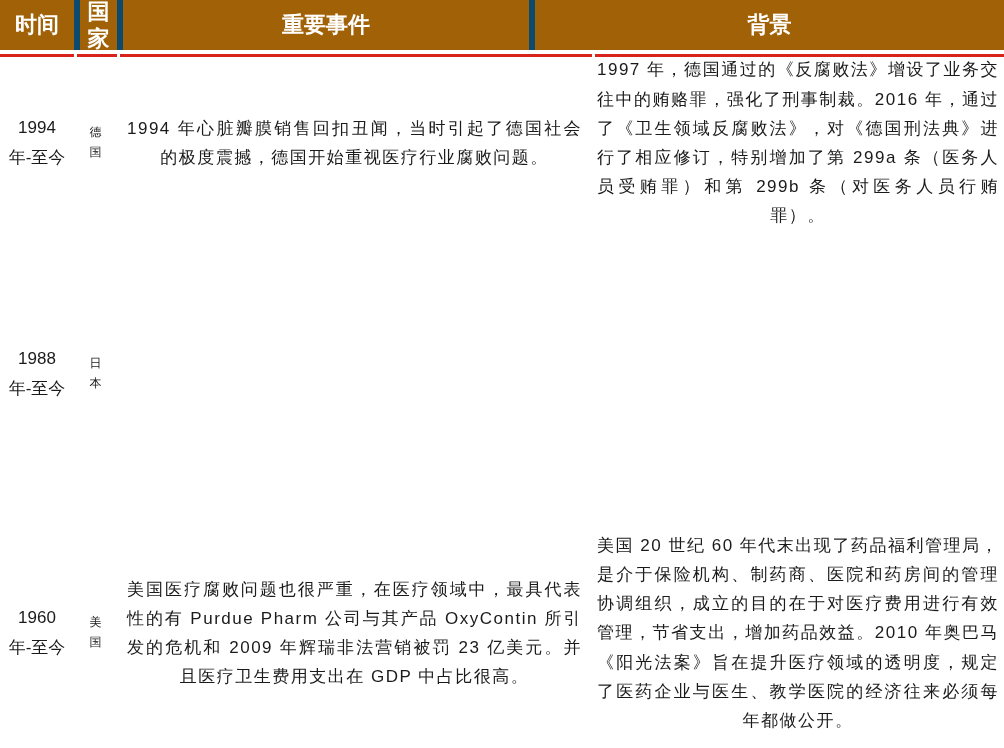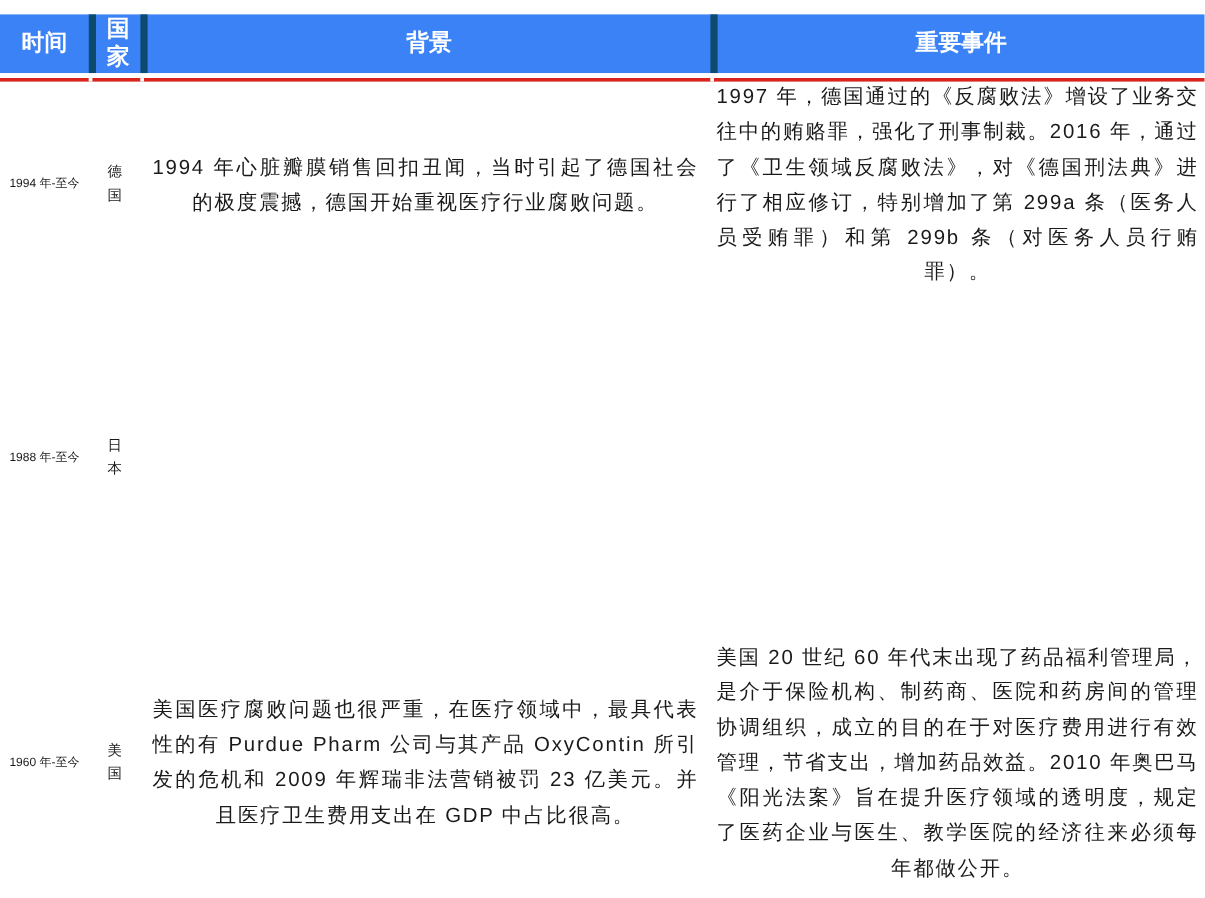--- a/index.html
+++ b/index.html
@@ -18,25 +18,24 @@
   .table {
     display: flex;
     flex-direction: column;
     width: 100%;
     height: 100%;
   }
   
   .hrow {
     display: flex;
     height: 50px;
-    background: #3b82f6;
+    background: #a16207;
     color: #ffffff;
     font-weight: bold;
-    font-size: 19px;
-    margin-top: 12px;
+    font-size: 22px;
   }
   .hcell {
     display: flex;
     align-items: center;
     justify-content: center;
     text-align: center;
     box-sizing: border-box;
     line-height: 1.25;
   }
   .hcell + .hcell { border-left: 6px solid #0c4a6e; }
@@ -55,21 +54,21 @@
   .r2 { height: 289px; }
   .r3 { height: 230px; }
   .bcell {
     display: flex;
     align-items: center;
     justify-content: center;
     box-sizing: border-box;
     color: #1a1a1a;
   }
   .time-text {
-    font-size: 10px;
+    font-size: 17px;
     line-height: 1.75;
     text-align: center;
     padding: 0 6px;
   }
   .country-text {
     display: inline-block;
     width: 1.15em;
     font-size: 12px;
     line-height: 1.65;
     text-align: center;
@@ -88,22 +87,22 @@
 </style>
 </head>
 <body>
 
 <div class="page">
   <div class="table">
 
     <div class="hrow">
       <div class="hcell c-time">时间</div>
       <div class="hcell c-country">国家</div>
+      <div class="hcell c-events">重要事件</div>
       <div class="hcell c-bg">背景</div>
-      <div class="hcell c-events">重要事件</div>
     </div>
     <div class="hgap"></div>
     <div class="hrule">
       <div class="seg c-time"></div>
       <div class="seg c-country"></div>
       <div class="seg c-bg"></div>
       <div class="seg c-events"></div>
     </div>
 
     <div class="brow r1">

